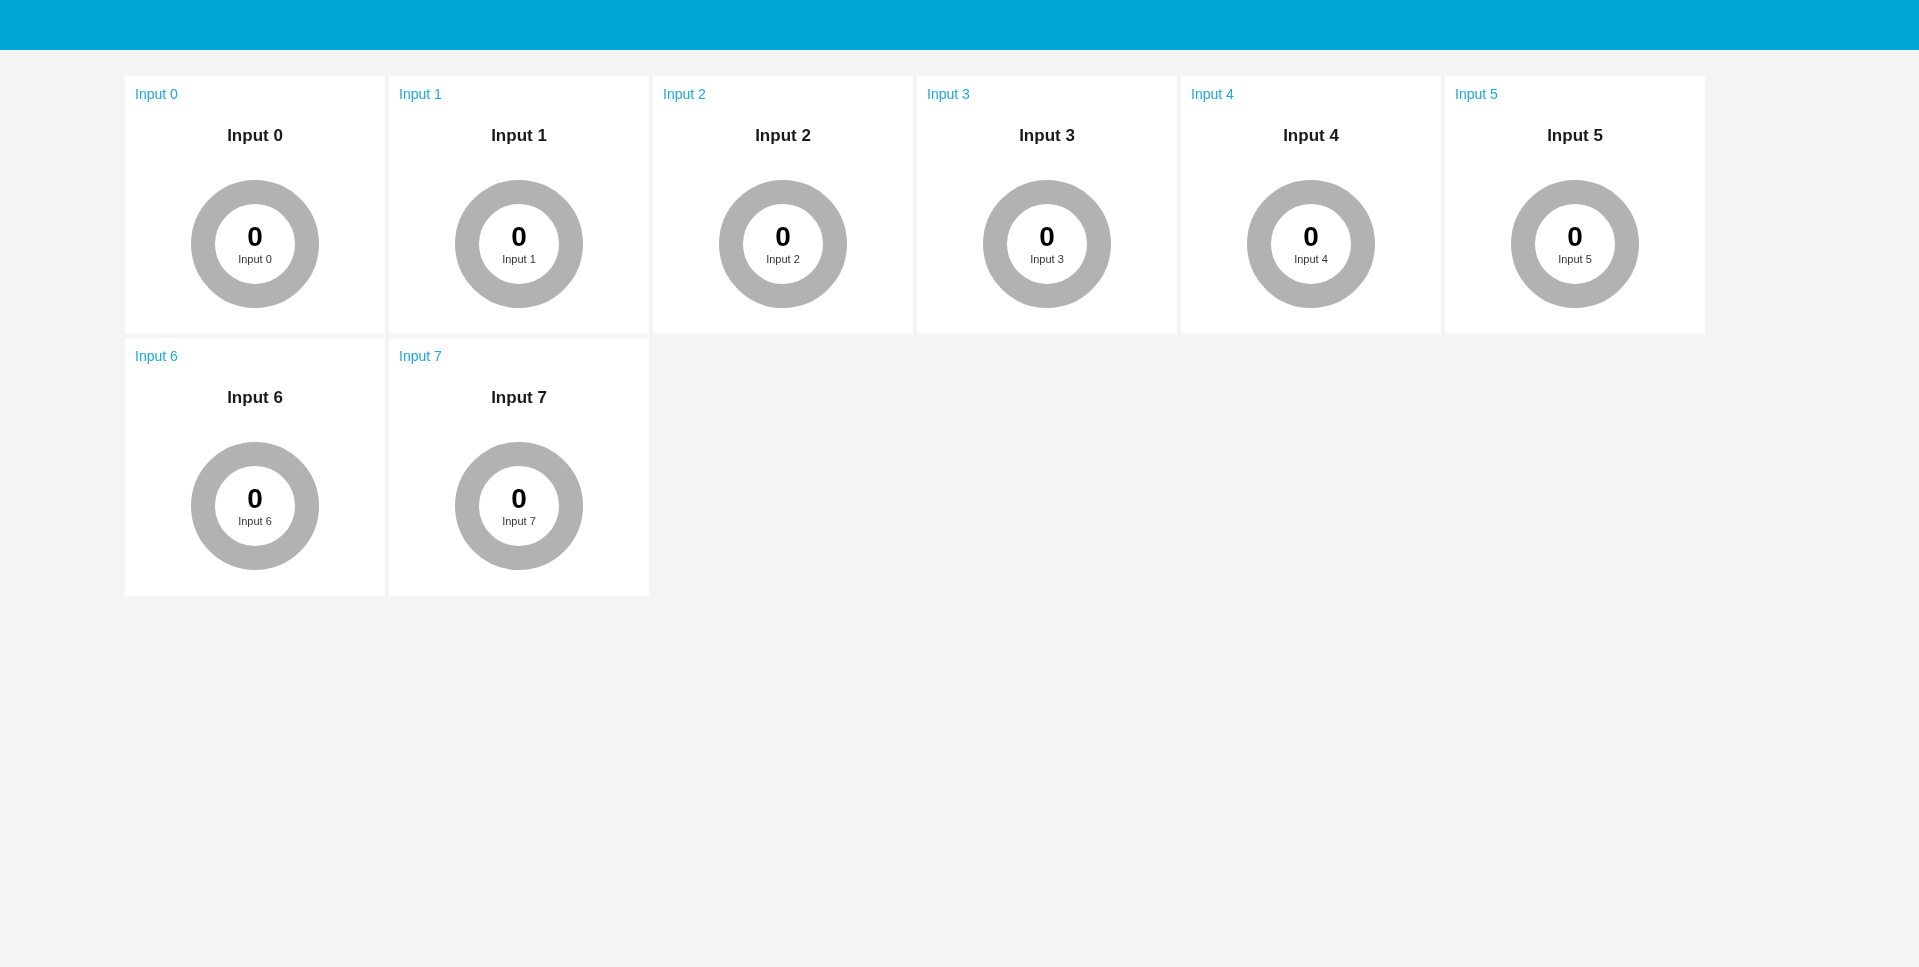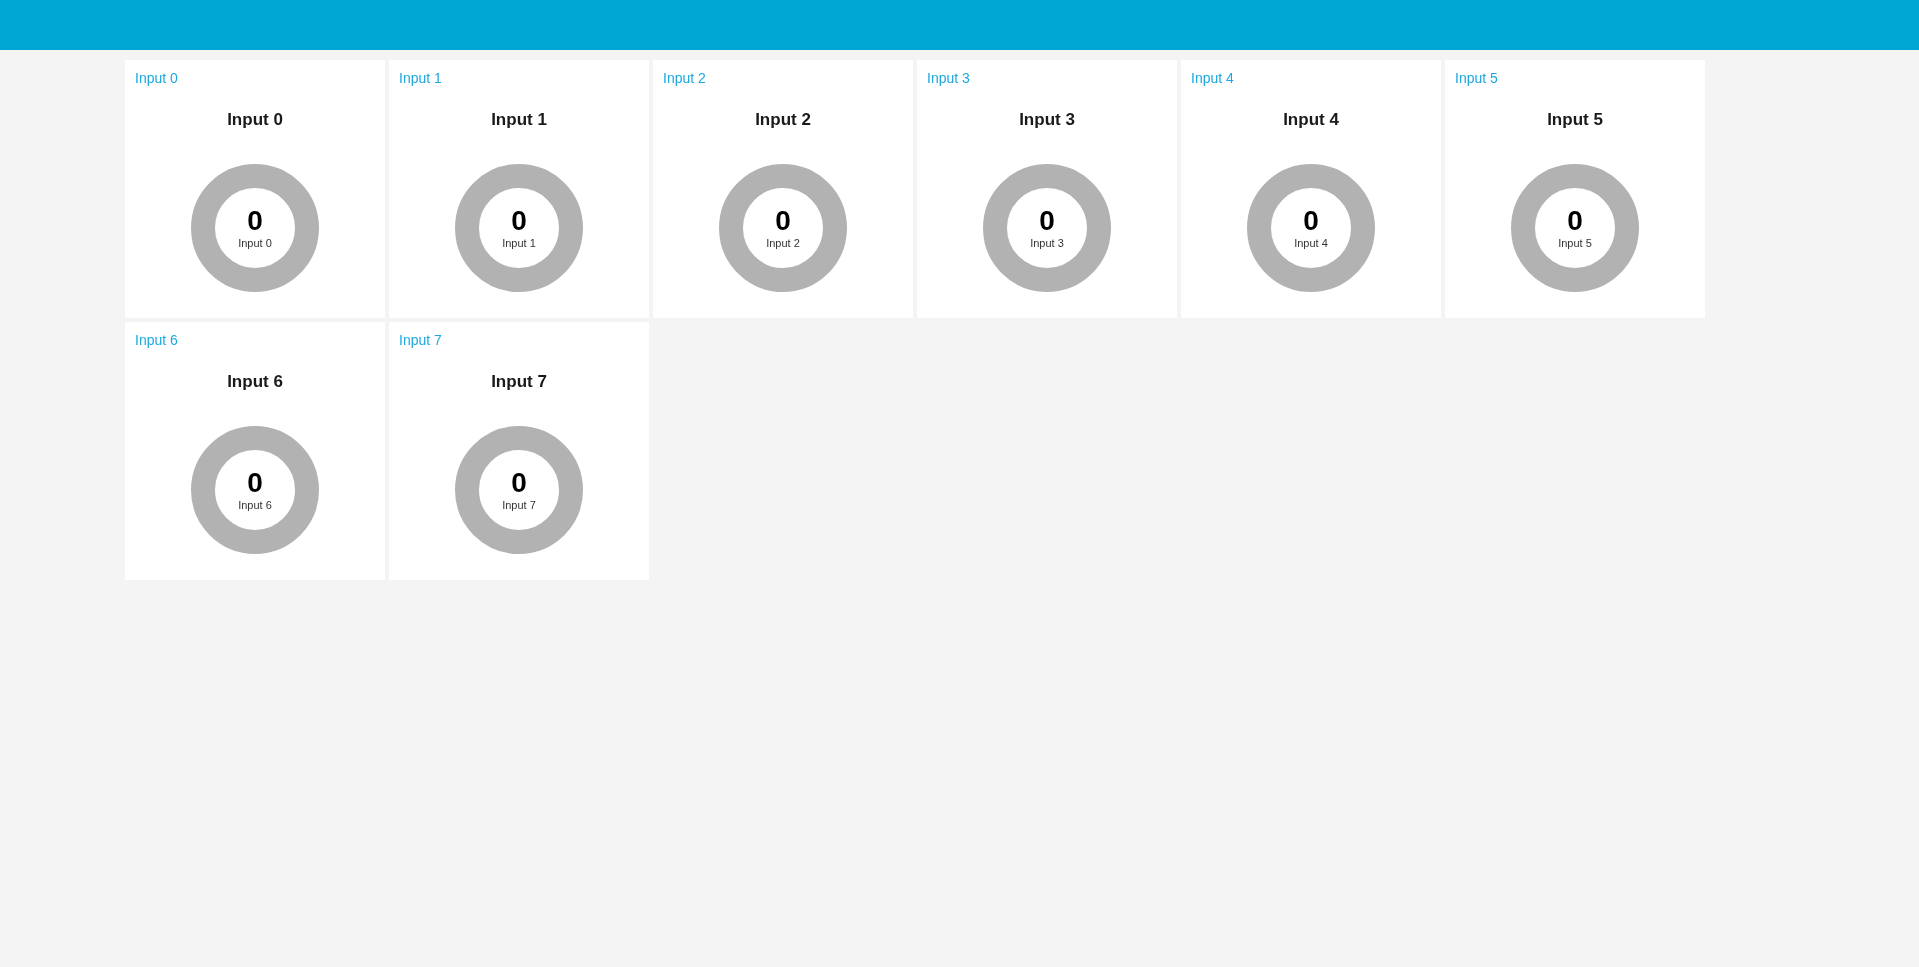--- a/index.html
+++ b/index.html
@@ -16,21 +16,21 @@
       overflow: hidden;
     }
     
     .header-bar {
       width: 100%;
       height: 50px;
       background-color: #00a7d4;
     }
     
     .dashboard-container {
-      padding: 10px 125px;
+      padding: 26px 125px;
       display: flex;
       flex-wrap: wrap;
       gap: 4px;
     }
     
     .card {
       width: 260px;
       height: 258px;
       background-color: #ffffff;
       padding: 10px;

